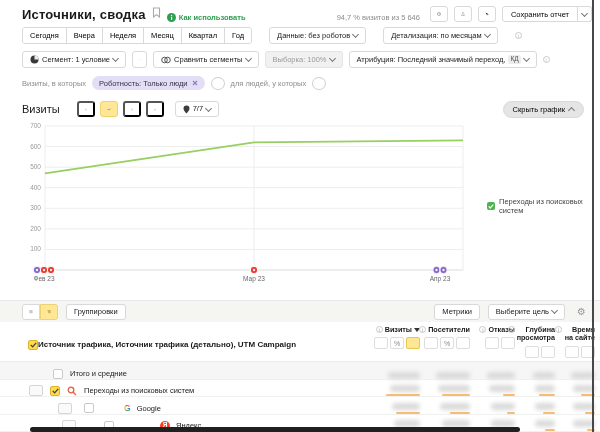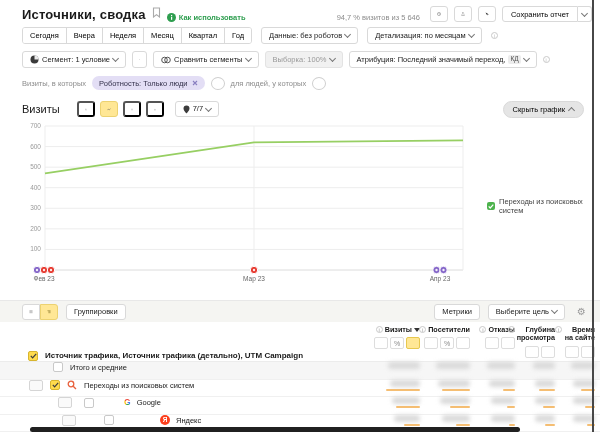--- a/index.html
+++ b/index.html
@@ -28,21 +28,21 @@
   .row1{display:flex;align-items:flex-end;height:17px;gap:6px;}
   .title{font-size:13px;font-weight:bold;margin:0;letter-spacing:.2px;}
   .howto{display:inline-flex;align-items:center;gap:3px;color:#2e9e4f;font-size:7.5px;font-weight:bold;}
   .sample{color:#8c8c8c;font-size:7.5px;margin-right:4px;}
   .split{display:inline-flex;}
   .split .main{border:1px solid #d9d9d9;border-radius:3px 0 0 3px;background:#fff;height:16px;
                padding:0 8px;font-size:7.5px;display:inline-flex;align-items:center;box-sizing:border-box;}
   .split .caretseg{border:1px solid #d9d9d9;border-left:none;border-radius:0 3px 3px 0;background:#fff;
                width:14px;height:16px;display:inline-flex;align-items:center;justify-content:center;box-sizing:border-box;}
 
-  .row2{margin-top:5px;display:flex;align-items:center;gap:9px;height:17px;}
+  .row2{margin-top:5px;display:flex;align-items:center;gap:17px;height:17px;}
   .seg-group{display:inline-flex;border:1px solid #d9d9d9;border-radius:3px;overflow:hidden;height:17px;box-sizing:border-box;}
   .seg-group .pbtn{border:none;border-right:1px solid #d9d9d9;background:#fff;padding:0 7px;font-size:7.5px;
                    display:inline-flex;align-items:center;}
   .seg-group .pbtn:last-child{border-right:none;}
   .row2 .btn{height:17px;}
 
   .row3{margin-top:7px;display:flex;align-items:center;gap:6px;height:17px;}
   .row3 .btn{height:17px;}
   .badge{background:#ececec;border-radius:2px;padding:1px 2px;font-size:6.5px;color:#555;}
   .xbtn{width:15px;height:17px;border:1px solid #d9d9d9;border-radius:3px;background:#fff;
@@ -80,35 +80,35 @@
   .vtgl{display:inline-flex;}
   .vtgl .vbtn{width:18px;height:16px;border:1px solid #d9d9d9;background:#fff;display:inline-flex;
               align-items:center;justify-content:center;box-sizing:border-box;}
   .vtgl .vbtn:first-child{border-radius:3px 0 0 3px;}
   .vtgl .vbtn:last-child{border-radius:0 3px 3px 0;border-left:none;}
   .vtgl .vbtn.sel{background:#ffe795;border-color:#ecd271;border-left:1px solid #ecd271;}
   .gearbtn{font-family:"DejaVu Sans",sans-serif;color:#9a9a9a;font-size:10px;background:none;border:none;
            padding:0;margin-left:4px;line-height:1;}
 
   .table-head{display:flex;background:#fff;height:40px;border-bottom:1px solid #ececec;box-sizing:border-box;}
-  .group-title{flex:0 0 373px;display:flex;align-items:flex-end;gap:7px;padding:7px 0 0 28px;box-sizing:border-box;}
+  .group-title{flex:0 0 373px;display:flex;align-items:center;padding:7px 0 0 28px;box-sizing:border-box;}
   .group-title .gt{font-size:8px;font-weight:bold;line-height:1.2;}
   .cols{flex:0 0 222px;margin-right:5px;display:flex;padding-top:4px;box-sizing:border-box;}
   .vc{display:flex;flex-direction:column;align-items:flex-end;box-sizing:border-box;}
   .vc.c1{width:47px;} .vc.c2{width:50px;} .vc.c3{width:45px;} .vc.c4{width:40px;} .vc.c5{width:40px;}
   .colhead{display:flex;align-items:flex-start;gap:2px;font-size:7.2px;font-weight:bold;text-align:right;line-height:1.15;}
   .sortdown{width:0;height:0;border-left:3px solid transparent;border-right:3px solid transparent;
             border-top:4px solid #333;margin-top:2px;}
   .micons{display:flex;gap:2px;margin-top:3px;}
   .mbtn{width:14px;height:12px;border:1px solid #ddd;border-radius:2px;background:#fff;
         display:inline-flex;align-items:center;justify-content:center;box-sizing:border-box;}
   .mbtn.sel{background:#ffe795;border-color:#e7c84f;}
   .pct{font-size:7px;color:#8a8a8a;line-height:1;}
 
-  .trow{display:flex;align-items:flex-start;height:17.5px;border-bottom:1px solid #f0f0f0;box-sizing:border-box;}
+  .trow{display:flex;align-items:flex-end;height:17.5px;border-bottom:1px solid #f0f0f0;box-sizing:border-box;}
   .trow.total{background:#f6f6f6;}
   .trow .left{flex:0 0 373px;display:flex;align-items:center;font-size:7.5px;box-sizing:border-box;}
   .trow .vals{flex:0 0 222px;margin-right:5px;display:flex;}
   .vals .vc{justify-content:center;}
   .blob{height:7px;border-radius:3.5px;background:#dadada;filter:blur(2px);}
   .mbar{height:2px;background:#f2a844;border-radius:1px;margin-top:2px;opacity:.75;}
   .exp{width:11px;height:11px;border:1px solid #d5d5d5;border-radius:2px;background:#fafafa;
        display:inline-flex;align-items:center;justify-content:center;box-sizing:border-box;flex:0 0 auto;}
   .gico{width:10px;height:10px;border-radius:50%;display:inline-flex;align-items:center;justify-content:center;flex:0 0 auto;}
   .g-letter{font-size:8.5px;font-weight:bold;

